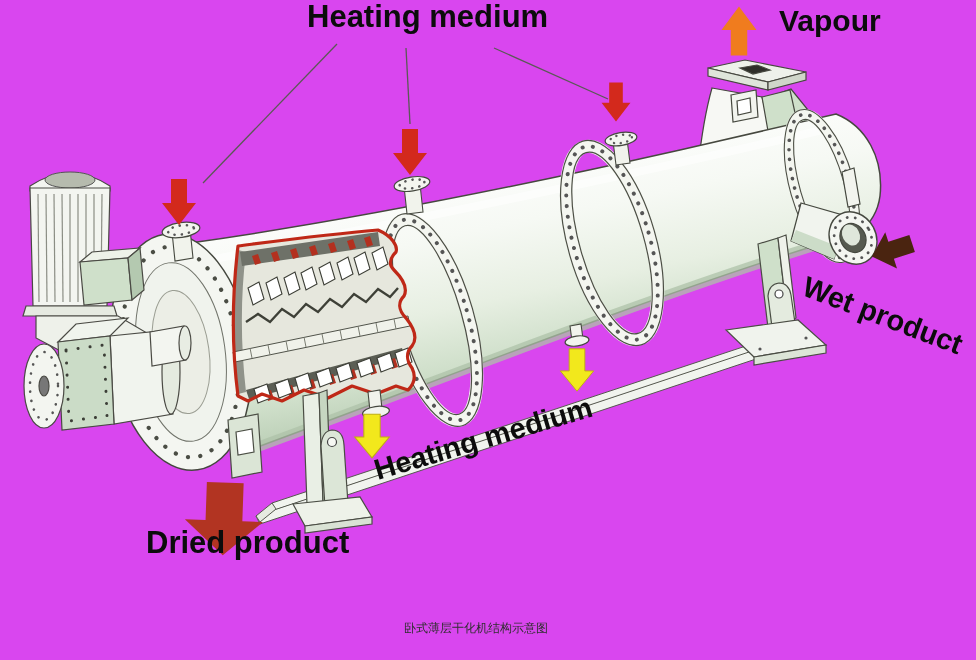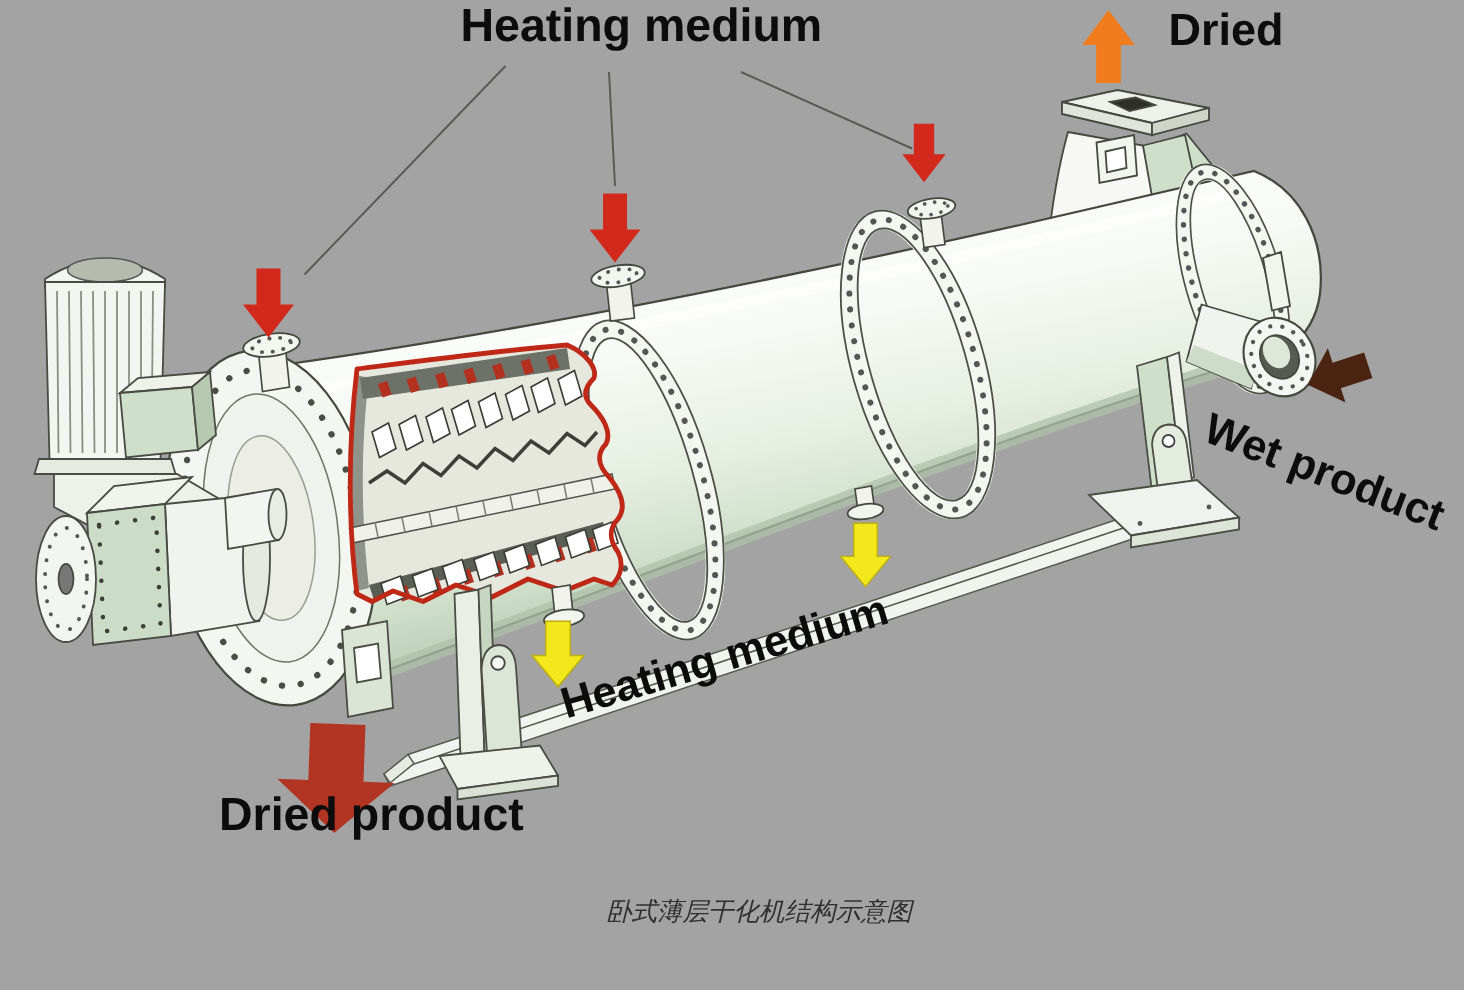--- a/index.html
+++ b/index.html
@@ -1,26 +1,26 @@
 <!DOCTYPE html>
 <html><head>
 <meta charset="utf-8">
 <style>
   html,body{margin:0;padding:0;background:#ffffff;}
-  .canvas{position:relative;width:976px;height:660px;background:#a3a3a3;overflow:hidden;
+  .canvas{position:relative;width:976px;height:660px;background:#d946ef;overflow:hidden;
           font-family:"Liberation Sans", sans-serif;}
   svg{position:absolute;left:0;top:0;}
   .lbl{position:absolute;white-space:nowrap;color:#0c0c0c;font-weight:bold;line-height:1;}
   #lab-hm-top{left:307px;top:1px;font-size:31px;}
   #lab-vapour{left:779px;top:6px;font-size:30px;}
   #lab-wet{left:809px;top:272px;font-size:29px;transform:rotate(21deg);transform-origin:0 0;}
   #lab-hm-bot{left:371px;top:457px;font-size:29px;transform:rotate(-16.5deg);transform-origin:0 0;}
   #lab-dried{left:146px;top:527px;font-size:31px;}
-  #caption{position:absolute;left:404px;top:596px;font-size:17px;color:#2f2f2f;white-space:nowrap;
-           font-family:"Liberation Sans", sans-serif;font-style:italic;}
+  #caption{position:absolute;left:404px;top:620px;font-size:12px;color:#2f2f2f;white-space:nowrap;
+           font-family:"Liberation Sans", sans-serif;}
 </style>
 </head>
 <body>
 
 <div class="canvas">
 
 <svg width="976" height="660" viewBox="0 0 976 660">
   <defs>
     <linearGradient id="shellG" gradientUnits="userSpaceOnUse" x1="505" y1="140" x2="565" y2="430">
       <stop offset="0" stop-color="#ffffff"></stop>
@@ -271,19 +271,19 @@
   <use href="#arr" transform="translate(739,31) rotate(180) scale(1.03,1.06)" fill="#f07c1e"></use>
   <g stroke="#bfae10" stroke-width="1">
     <use href="#arr" transform="translate(372,436) scale(1.02,0.95)" fill="#f2e81c"></use>
     <use href="#arr" transform="translate(577,370) scale(0.98,0.92)" fill="#f2e81c"></use>
   </g>
   <use href="#arr" transform="translate(892,250) rotate(72) scale(1.12,0.92)" fill="#4a2410"></use>
   <use href="#arr" transform="translate(224,519) rotate(2) scale(2.3,1.58)" fill="#b23422"></use>
 </svg>
 
 <div class="lbl" id="lab-hm-top">Heating medium</div>
-<div class="lbl" id="lab-vapour">Dried</div>
+<div class="lbl" id="lab-vapour">Vapour</div>
 <div class="lbl" id="lab-wet">Wet product</div>
 <div class="lbl" id="lab-hm-bot">Heating medium</div>
 <div class="lbl" id="lab-dried">Dried product</div>
 <div id="caption">卧式薄层干化机结构示意图</div>
 
 </div>
 
 </body></html>

